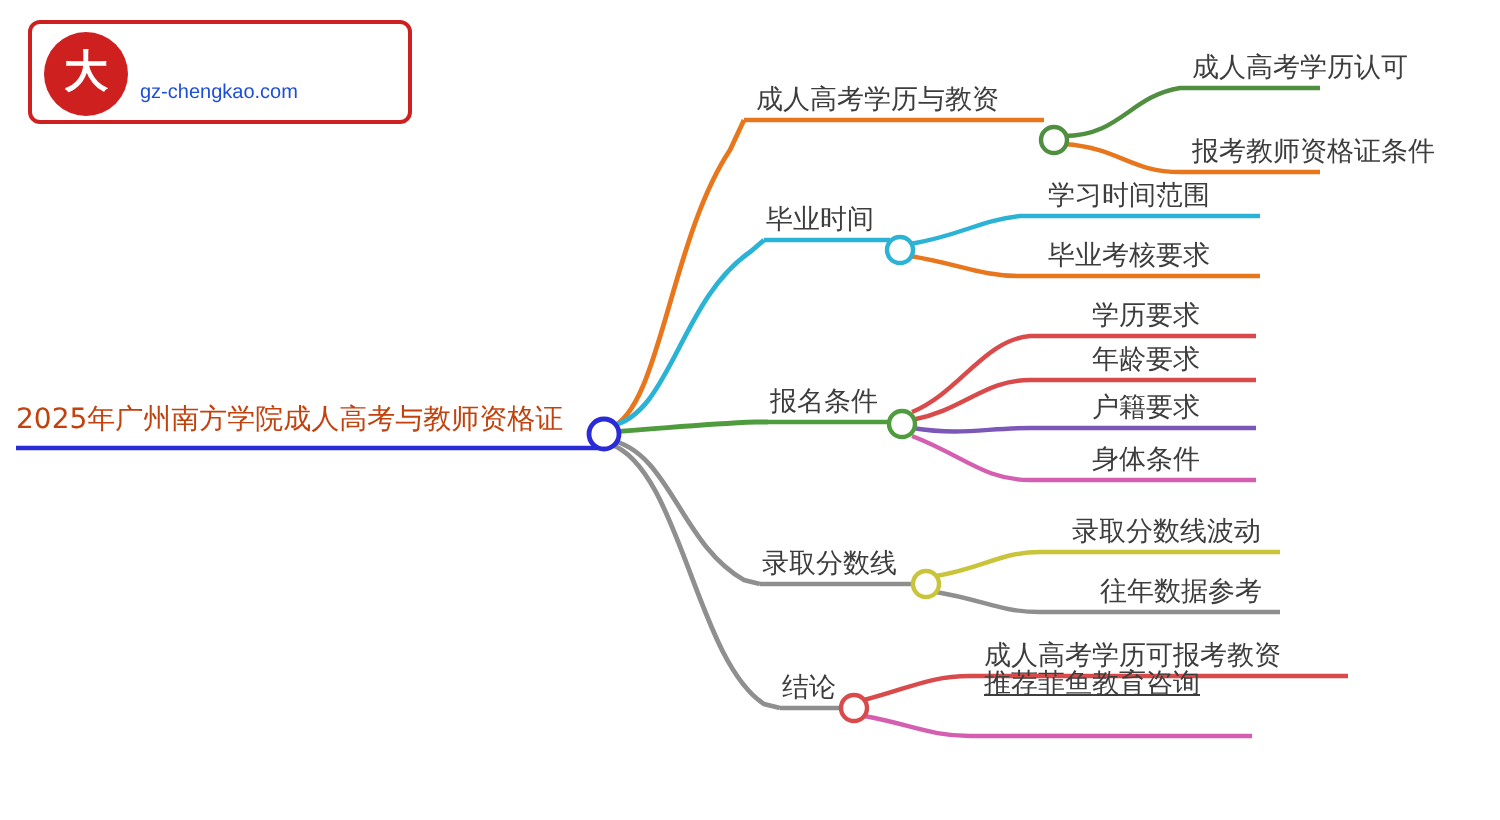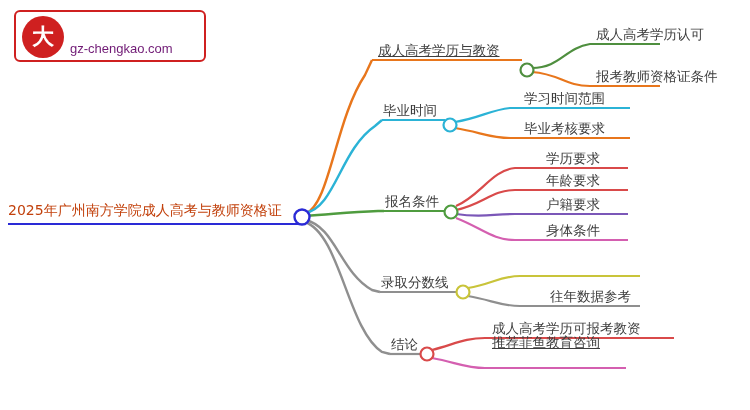--- a/index.html
+++ b/index.html
@@ -55,22 +55,22 @@
     font-weight: bold;
     color: #cf2020;
     letter-spacing: 0.5px;
     white-space: nowrap;
     font-family: "DejaVu Sans", sans-serif;
   }
   .logo-sub {
     position: absolute;
     left: 54px;
     top: 29px;
-    font-size: 13px;
-    color: #701a75;
+    font-size: 10px;
+    color: #1d4ed8;
     white-space: nowrap;
     font-family: "Liberation Sans", sans-serif;
   }
   
   .node-label {
     position: absolute;
     font-size: 13.5px;
     color: #3d3d3d;
     white-space: nowrap;
     font-family: "DejaVu Sans", sans-serif;
@@ -139,35 +139,36 @@
     <circle cx="302" cy="217" r="7.5" fill="#ffffff" stroke="#2a2ad6" stroke-width="2.4"></circle>
     <circle cx="527" cy="70" r="6.5" fill="#ffffff" stroke="#4f8f3f" stroke-width="2.2"></circle>
     <circle cx="450" cy="125" r="6.5" fill="#ffffff" stroke="#2bb3d6" stroke-width="2.2"></circle>
     <circle cx="451" cy="212" r="6.5" fill="#ffffff" stroke="#4f9c3f" stroke-width="2.2"></circle>
     <circle cx="463" cy="292" r="6.5" fill="#ffffff" stroke="#c9c43a" stroke-width="2.2"></circle>
     <circle cx="427" cy="354" r="6.5" fill="#ffffff" stroke="#d94a4a" stroke-width="2.2"></circle>
   </svg>
 
   <div class="root-label" style="left:8px; top:203px;">2025年广州南方学院成人高考与教师资格证</div>
 
-  <div class="node-label" style="left:378px; top:44px;text-decoration:underline;">成人高考学历与教资</div>
+  <div class="node-label" style="left:378px; top:44px;">成人高考学历与教资</div>
   <div class="node-label" style="left:383px; top:104px;">毕业时间</div>
   <div class="node-label" style="left:385px; top:195px;">报名条件</div>
   <div class="node-label" style="left:381px; top:276px;">录取分数线</div>
   <div class="node-label" style="left:391px; top:338px;">结论</div>
 
   <div class="node-label" style="left:596px; top:28px;">成人高考学历认可</div>
   <div class="node-label" style="left:596px; top:70px;">报考教师资格证条件</div>
 
   <div class="node-label" style="left:524px; top:92px;">学习时间范围</div>
   <div class="node-label" style="left:524px; top:122px;">毕业考核要求</div>
 
   <div class="node-label" style="left:546px; top:152px;">学历要求</div>
   <div class="node-label" style="left:546px; top:174px;">年龄要求</div>
   <div class="node-label" style="left:546px; top:198px;">户籍要求</div>
   <div class="node-label" style="left:546px; top:224px;">身体条件</div>
 
+  <div class="node-label" style="left:536px; top:260px;">录取分数线波动</div>
   <div class="node-label" style="left:550px; top:290px;">往年数据参考</div>
 
   <div class="node-label" style="left:492px; top:322px;">成人高考学历可报考教资</div>
   <div class="node-label" style="left:492px; top:336px;text-decoration:underline;">推荐菲鱼教育咨询</div>
 
 </div>
 
 </body></html>

